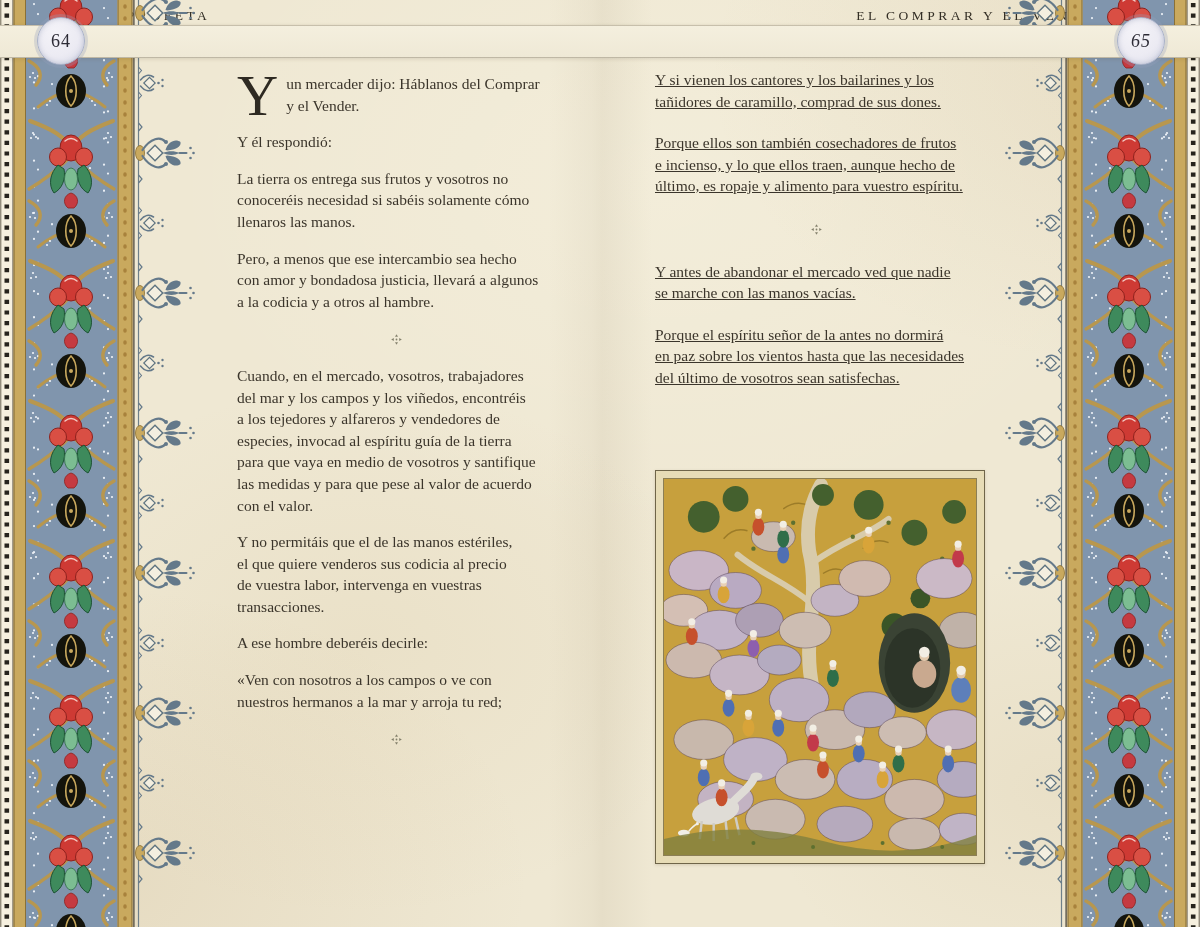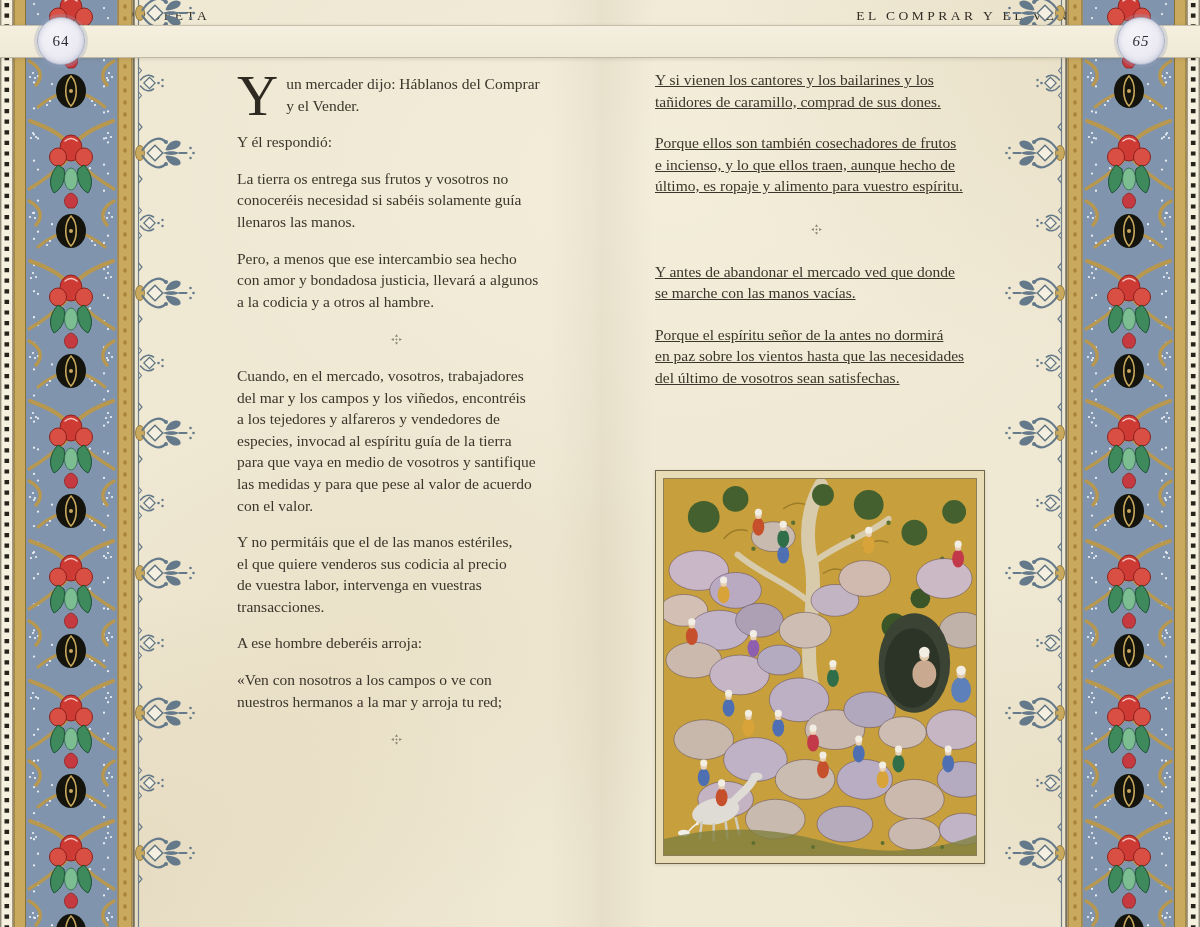--- a/index.html
+++ b/index.html
@@ -43,21 +43,21 @@
     font-size:13.5px;letter-spacing:3.5px;color:#332e25;white-space:nowrap;
   }
   .running-head.left{left:97px;}
   .running-head.right{right:92px;}
 
   .page-circle{
     position:absolute;top:17px;width:46px;height:46px;border-radius:50%;z-index:5;
     background:radial-gradient(circle at 38% 32%, #f4f3f8 0%, #ecebf3 55%, #d8dae8 100%);
     border:1px solid #a9b2c9;
     box-shadow:0 0 0 3px rgba(150,160,190,0.30), inset 0 0 5px rgba(110,120,155,0.35);
-    text-align:center;line-height:46px;font-size:15px;color:#2c2b35;letter-spacing:1px;
+    text-align:center;line-height:46px;font-size:18px;color:#2c2b35;letter-spacing:1px;
   }
   .page-circle.left{left:37px;}
   .page-circle.right{left:1117px;font-style:italic;}
 
   
   .col{position:absolute;z-index:3;color:#3b352b;font-size:15.5px;line-height:21.6px;}
   .col-left{left:237px;top:73px;width:318px;}
   .col-right{left:655px;top:69px;width:322px;}
   .para{margin:0 0 15px 0;white-space:pre-line;}
   .col-right .para{margin-bottom:20px;text-decoration:underline;}
@@ -223,21 +223,21 @@
 <div class="running-head left">EL PROFETA</div>
 <div class="running-head right">EL COMPRAR Y EL VENDER</div>
 <div class="page-circle left">64</div>
 <div class="page-circle right">65</div>
 
 <div class="col col-left" id="col-left">
     <p class="para"><span class="dropcap">Y</span>un mercader dijo: Háblanos del Comprar
 y el Vender.</p>
     <p class="para">Y él respondió:</p>
     <p class="para">La tierra os entrega sus frutos y vosotros no
-conoceréis necesidad si sabéis solamente guía
+conoceréis necesidad si sabéis solamente cómo
 llenaros las manos.</p>
     <p class="para">Pero, a menos que ese intercambio sea hecho
 con amor y bondadosa justicia, llevará a algunos
 a la codicia y a otros al hambre.</p>
     <div class="fleuron"><svg width="13" height="13" viewBox="0 0 13 13">
         <g fill="#73705c">
           <path d="M6.5 1.2 L8 3.8 L5 3.8 Z"></path>
           <path d="M6.5 11.8 L8 9.2 L5 9.2 Z"></path>
           <path d="M1.2 6.5 L3.8 5 L3.8 8 Z"></path>
           <path d="M11.8 6.5 L9.2 5 L9.2 8 Z"></path>
@@ -248,21 +248,21 @@
 del mar y los campos y los viñedos, encontréis
 a los tejedores y alfareros y vendedores de
 especies, invocad al espíritu guía de la tierra
 para que vaya en medio de vosotros y santifique
 las medidas y para que pese al valor de acuerdo
 con el valor.</p>
     <p class="para">Y no permitáis que el de las manos estériles,
 el que quiere venderos sus codicia al precio
 de vuestra labor, intervenga en vuestras
 transacciones.</p>
-    <p class="para">A ese hombre deberéis arroja:</p>
+    <p class="para">A ese hombre deberéis decirle:</p>
     <p class="para">«Ven con nosotros a los campos o ve con
 nuestros hermanos a la mar y arroja tu red;</p>
     <div class="fleuron"><svg width="13" height="13" viewBox="0 0 13 13">
         <g fill="#73705c">
           <path d="M6.5 1.2 L8 3.8 L5 3.8 Z"></path>
           <path d="M6.5 11.8 L8 9.2 L5 9.2 Z"></path>
           <path d="M1.2 6.5 L3.8 5 L3.8 8 Z"></path>
           <path d="M11.8 6.5 L9.2 5 L9.2 8 Z"></path>
           <circle cx="6.5" cy="6.5" r="0.9"></circle>
         </g>
@@ -276,21 +276,21 @@
 último, es ropaje y alimento para vuestro espíritu.</p>
     <div class="fleuron"><svg width="13" height="13" viewBox="0 0 13 13">
         <g fill="#73705c">
           <path d="M6.5 1.2 L8 3.8 L5 3.8 Z"></path>
           <path d="M6.5 11.8 L8 9.2 L5 9.2 Z"></path>
           <path d="M1.2 6.5 L3.8 5 L3.8 8 Z"></path>
           <path d="M11.8 6.5 L9.2 5 L9.2 8 Z"></path>
           <circle cx="6.5" cy="6.5" r="0.9"></circle>
         </g>
       </svg></div>
-    <p class="para">Y antes de abandonar el mercado ved que donde
+    <p class="para">Y antes de abandonar el mercado ved que nadie
 se marche con las manos vacías.</p>
     <p class="para">Porque el espíritu señor de la antes no dormirá
 en paz sobre los vientos hasta que las necesidades
 del último de vosotros sean satisfechas.</p>
   </div>
 
 <div class="painting-frame">
   <div class="painting-inner">
     <svg viewBox="0 0 314 378" xmlns="http://www.w3.org/2000/svg" preserveAspectRatio="none">
       <defs>

